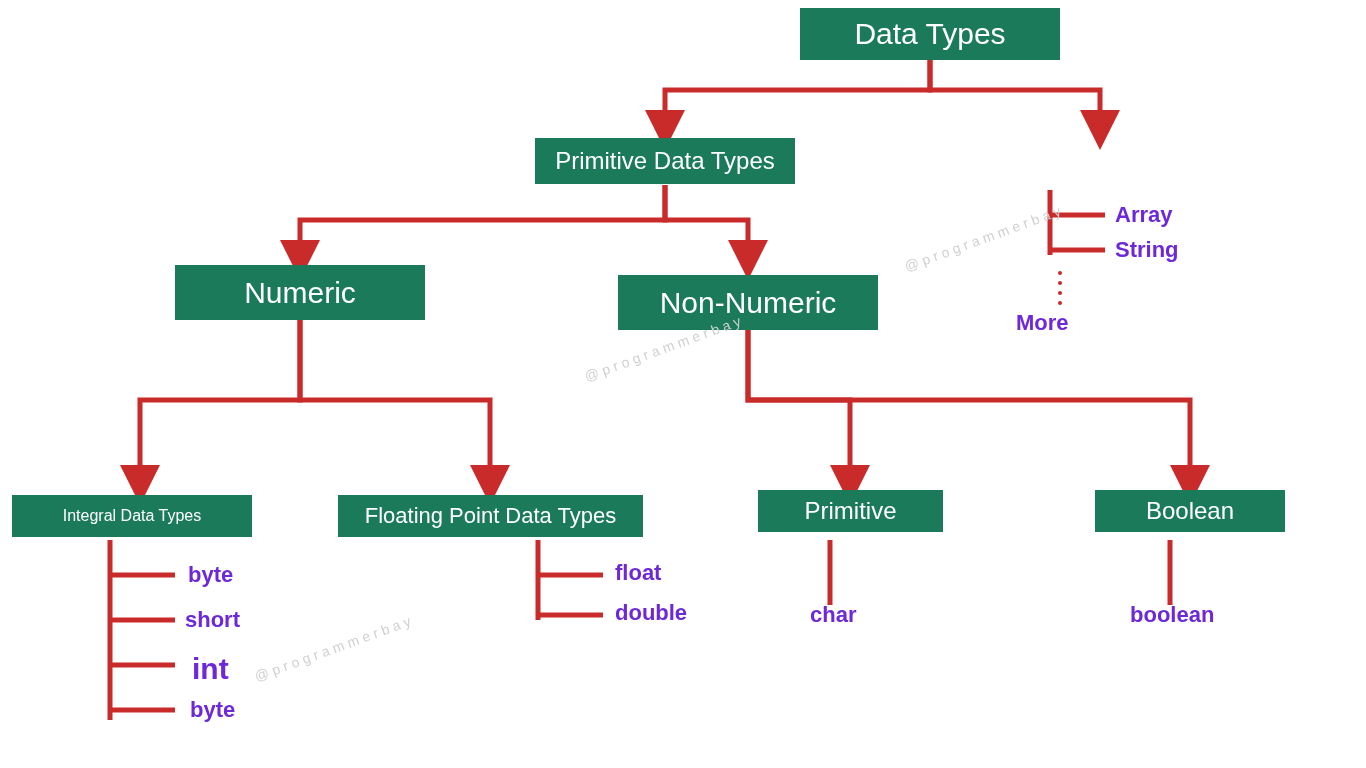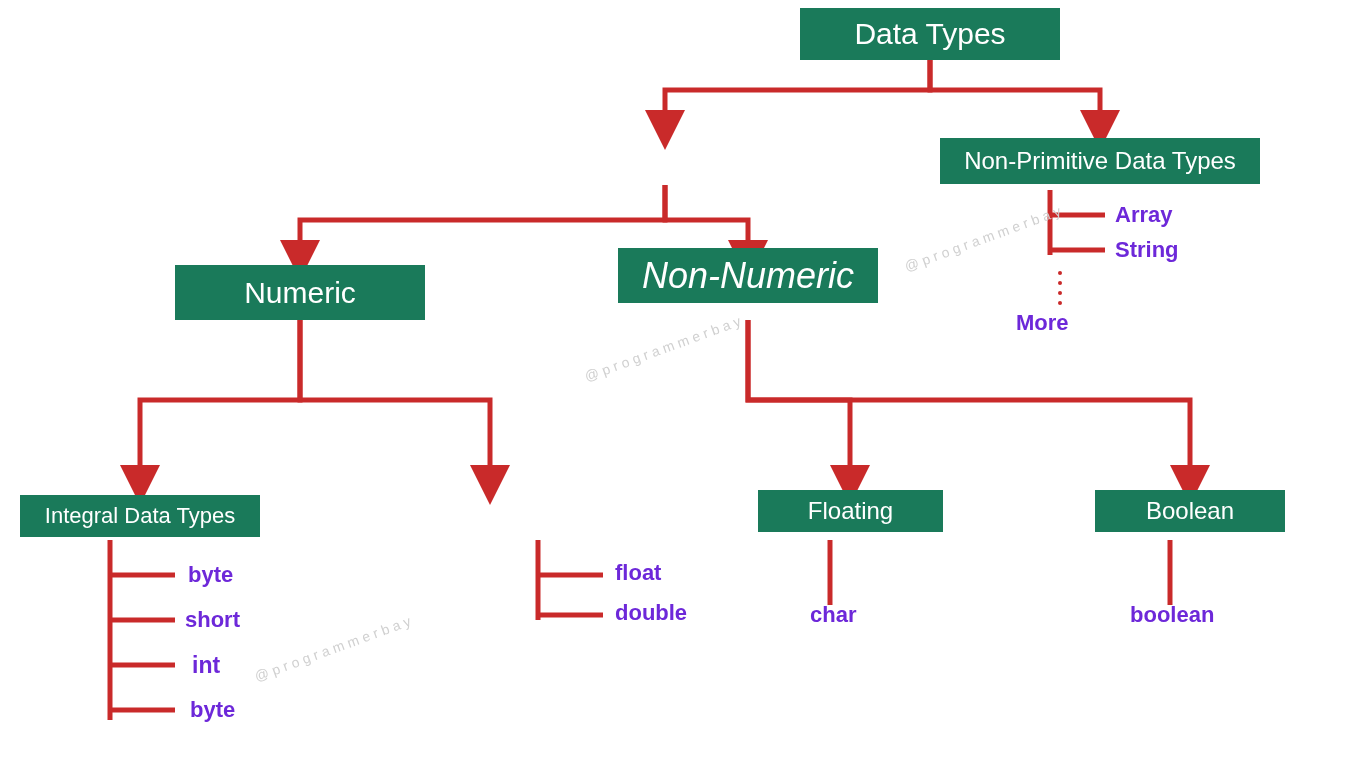--- a/index.html
+++ b/index.html
@@ -102,37 +102,38 @@
       <path d="M1170,540 L1170,605"></path>
 
       <path d="M1050,190 L1050,255"></path>
       <path d="M1050,215 L1105,215"></path>
       <path d="M1050,250 L1105,250"></path>
     </g>
   </svg>
 
   <div class="box" style="left:800px; top:8px; width:260px; height:52px; font-size:30px;">Data Types</div>
 
+  <div class="box" style="left:535px; top:138px; width:260px; height:46px; font-size:24px;">Primitive Data Types</div>
 
-  <div class="box" style="left:940px; top:138px; width:320px; height:46px; font-size:24px;">Non-Primitive Data Types</div>
 
   <div class="box" style="left:175px; top:265px; width:250px; height:55px; font-size:30px;">Numeric</div>
 
-  <div class="box" style="left:618px; top:248px; width:260px; height:55px; font-size:36px;font-style:italic;">Non-Numeric</div>
+  <div class="box" style="left:618px; top:275px; width:260px; height:55px; font-size:30px;">Non-Numeric</div>
 
-  <div class="box" style="left:20px; top:495px; width:240px; height:42px; font-size:22px;">Integral Data Types</div>
+  <div class="box" style="left:12px; top:495px; width:240px; height:42px; font-size:16px;">Integral Data Types</div>
 
+  <div class="box" style="left:338px; top:495px; width:305px; height:42px; font-size:22px;">Floating Point Data Types</div>
 
-  <div class="box" style="left:758px; top:490px; width:185px; height:42px; font-size:24px;">Floating</div>
+  <div class="box" style="left:758px; top:490px; width:185px; height:42px; font-size:24px;">Primitive</div>
 
   <div class="box" style="left:1095px; top:490px; width:190px; height:42px; font-size:24px;">Boolean</div>
 
   <div class="leaf" style="left:188px; top:562px; font-size:22px;">byte</div>
   <div class="leaf" style="left:185px; top:607px; font-size:22px;">short</div>
-  <div class="leaf" style="left:192px; top:652px; font-size:23px;">int</div>
+  <div class="leaf" style="left:192px; top:652px; font-size:30px;">int</div>
   <div class="leaf" style="left:190px; top:697px; font-size:22px;">byte</div>
 
   <div class="leaf" style="left:615px; top:560px; font-size:22px;">float</div>
   <div class="leaf" style="left:615px; top:600px; font-size:22px;">double</div>
 
   <div class="leaf" style="left:810px; top:602px; font-size:22px;">char</div>
 
   <div class="leaf" style="left:1130px; top:602px; font-size:22px;">boolean</div>
 
   <div class="leaf" style="left:1115px; top:202px; font-size:22px;">Array</div>

